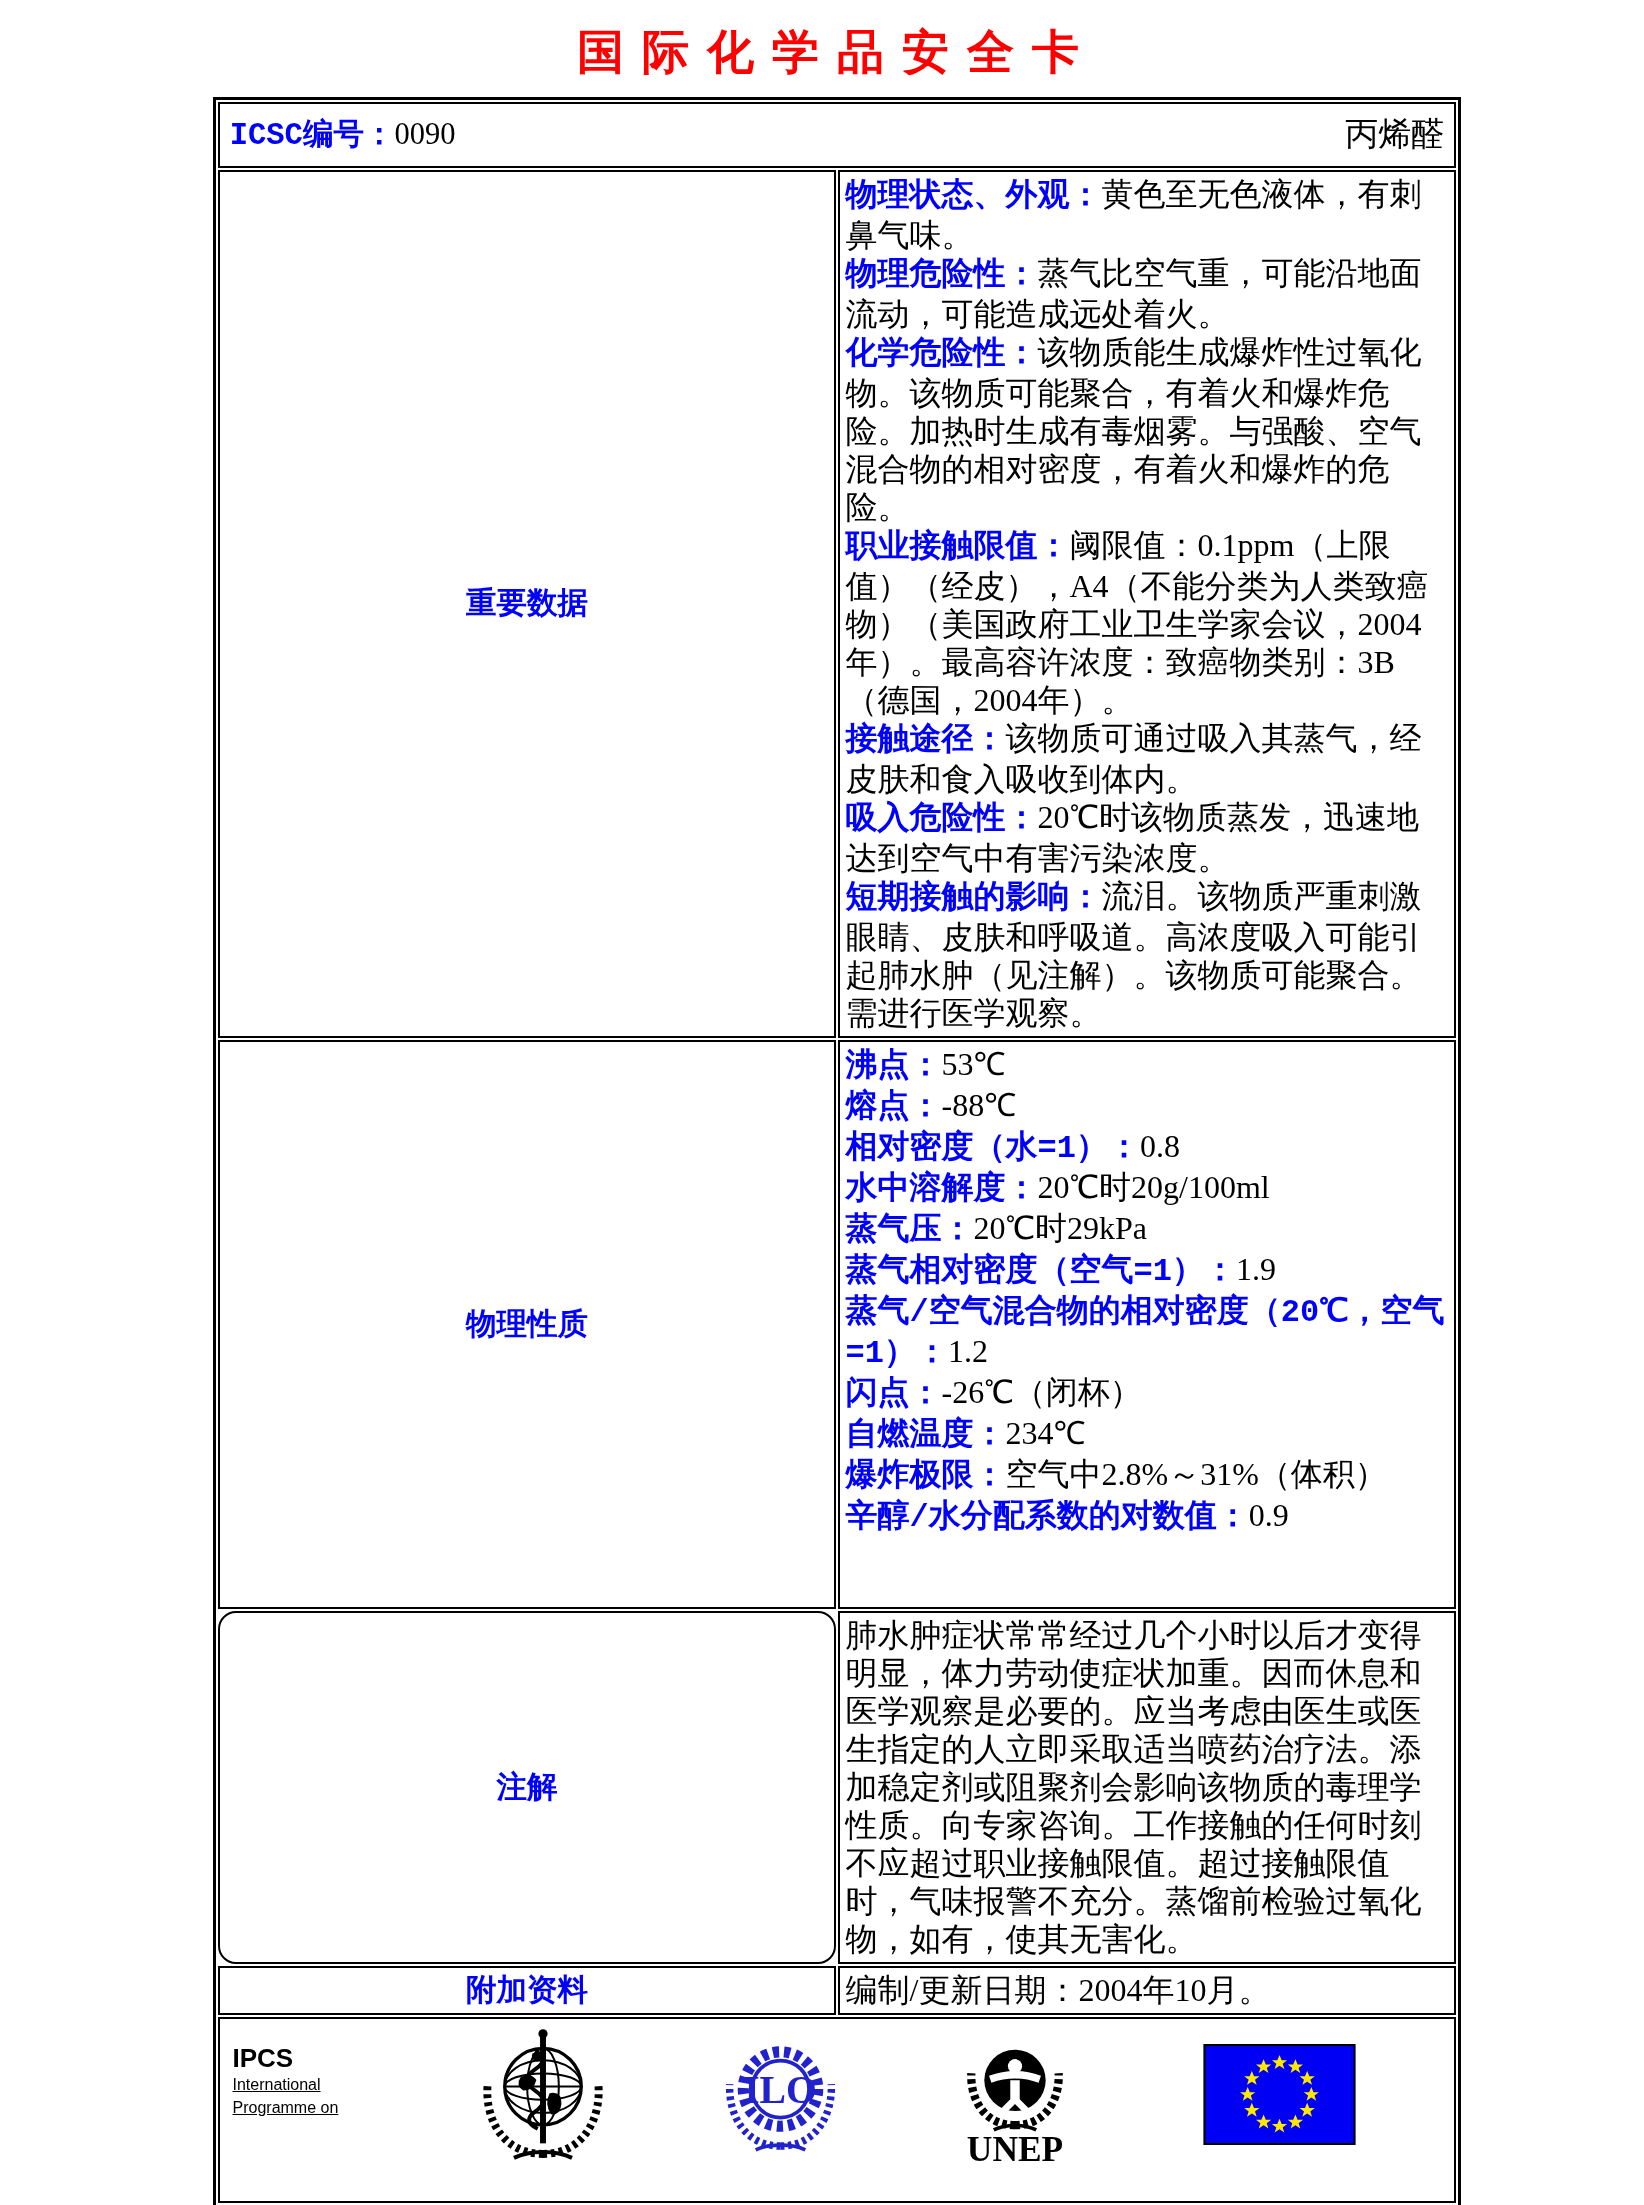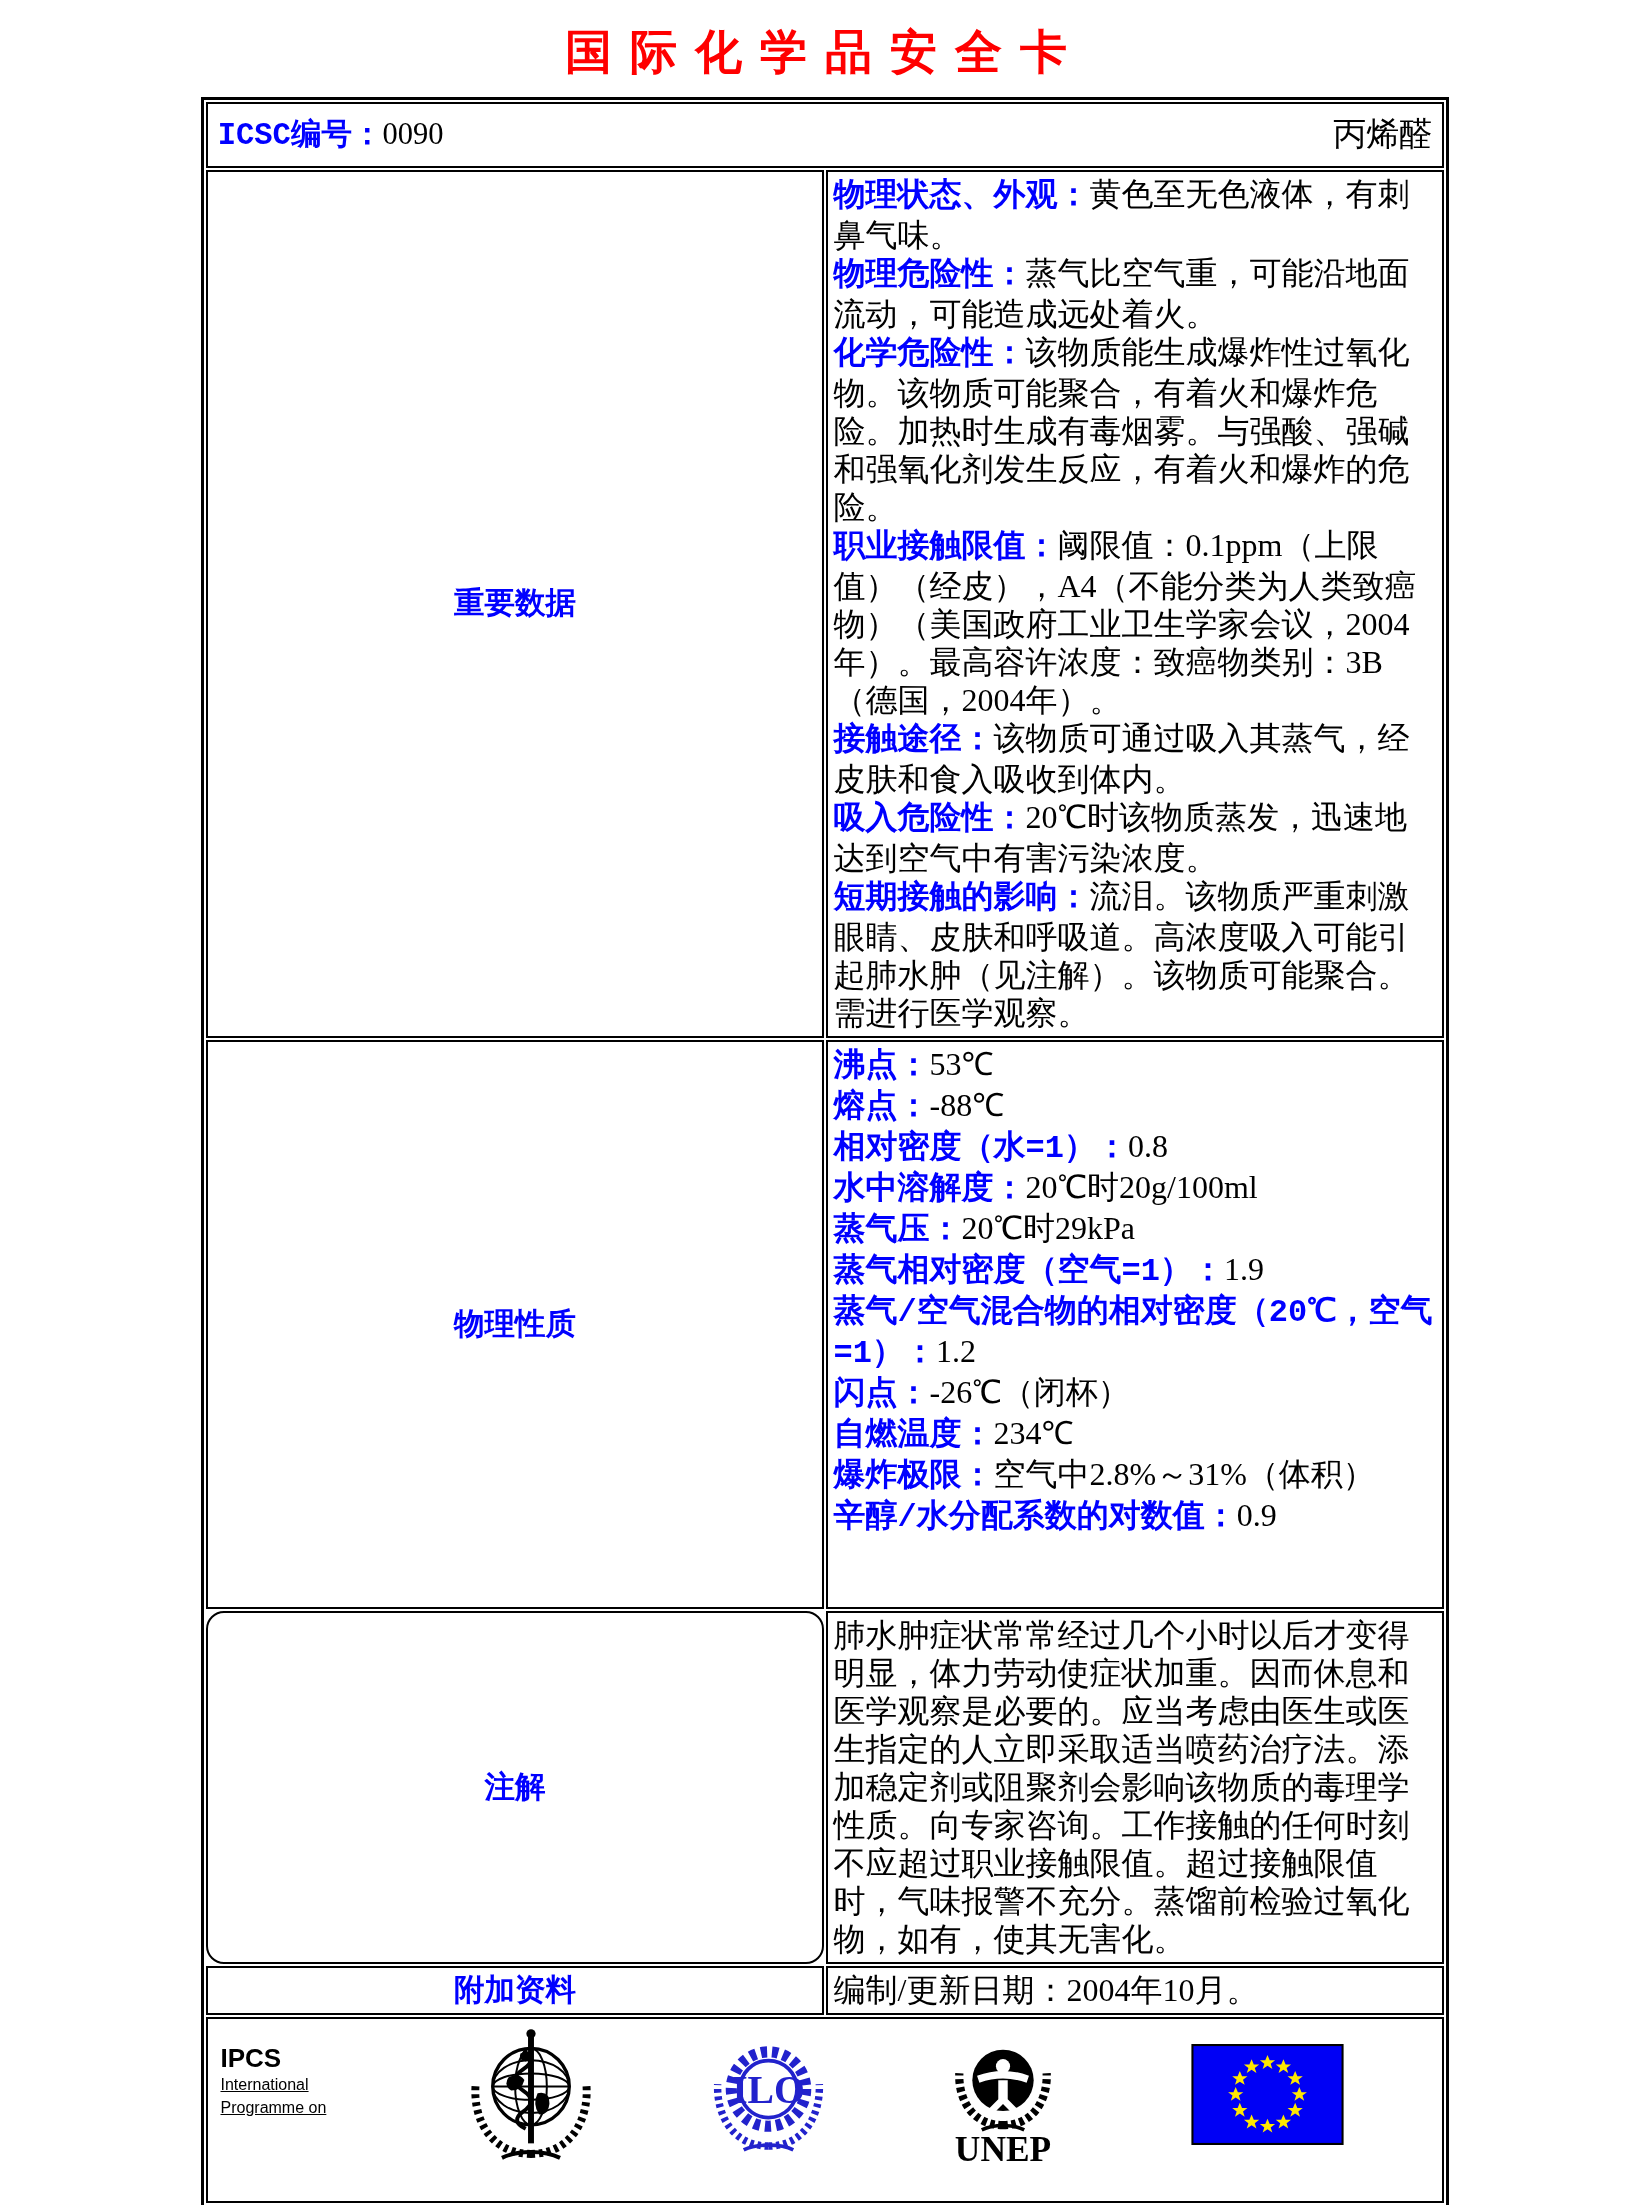--- a/index.html
+++ b/index.html
@@ -3,21 +3,21 @@
 <meta charset="utf-8">
 <style>
   * { margin: 0; padding: 0; box-sizing: border-box; }
   html, body { background: #ffffff; }
   body {
     width: 1645px; height: 2205px;
     font-family: "Liberation Serif", serif;
     color: #000000;
     position: relative;
   }
-  .page { position: absolute; left: 0; top: 0; width: 1368px; height: 2205px; }
+  .page { position: absolute; left: 12px; top: 0; width: 1368px; height: 2205px; }
 
   .doc-title {
     position: absolute; left: 201px; top: 21px; width: 1248px;
     text-align: center;
     font-family: "Liberation Sans", sans-serif;
     font-weight: bold;
     font-size: 47px;
     letter-spacing: 18px;
     color: #ff0000;
     white-space: nowrap;
@@ -94,21 +94,21 @@
       </td>
     </tr>
 
     <tr>
       <td class="lblcell" style="height:485px;">
         <span class="row-label">重要数据</span>
       </td>
       <td class="content bodytext">
         <div><span class="fieldlabel">物理状态、外观：</span><span>黄色至无色液体，有刺鼻气味。</span></div>
         <div><span class="fieldlabel">物理危险性：</span><span>蒸气比空气重，可能沿地面流动，可能造成远处着火。</span></div>
-        <div><span class="fieldlabel">化学危险性：</span><span>该物质能生成爆炸性过氧化物。该物质可能聚合，有着火和爆炸危险。加热时生成有毒烟雾。与强酸、强碱和强氧化剂发生反应，有着火和爆炸的危险。</span></div>
+        <div><span class="fieldlabel">化学危险性：</span><span>该物质能生成爆炸性过氧化物。该物质可能聚合，有着火和爆炸危险。加热时生成有毒烟雾。与强酸、空气混合物的相对密度，有着火和爆炸的危险。</span></div>
         <div><span class="fieldlabel">职业接触限值：</span><span>阈限值：0.1ppm（上限值）（经皮），A4（不能分类为人类致癌物）（美国政府工业卫生学家会议，2004年）。最高容许浓度：致癌物类别：3B（德国，2004年）。</span></div>
         <div><span class="fieldlabel">接触途径：</span><span>该物质可通过吸入其蒸气，经皮肤和食入吸收到体内。</span></div>
         <div><span class="fieldlabel">吸入危险性：</span><span>20℃时该物质蒸发，迅速地达到空气中有害污染浓度。</span></div>
         <div><span class="fieldlabel">短期接触的影响：</span><span>流泪。该物质严重刺激眼睛、皮肤和呼吸道。高浓度吸入可能引起肺水肿（见注解）。该物质可能聚合。需进行医学观察。</span></div>
       </td>
     </tr>
 
     <tr>
       <td class="lblcell" style="height:569px;">
         <span class="row-label">物理性质</span>

